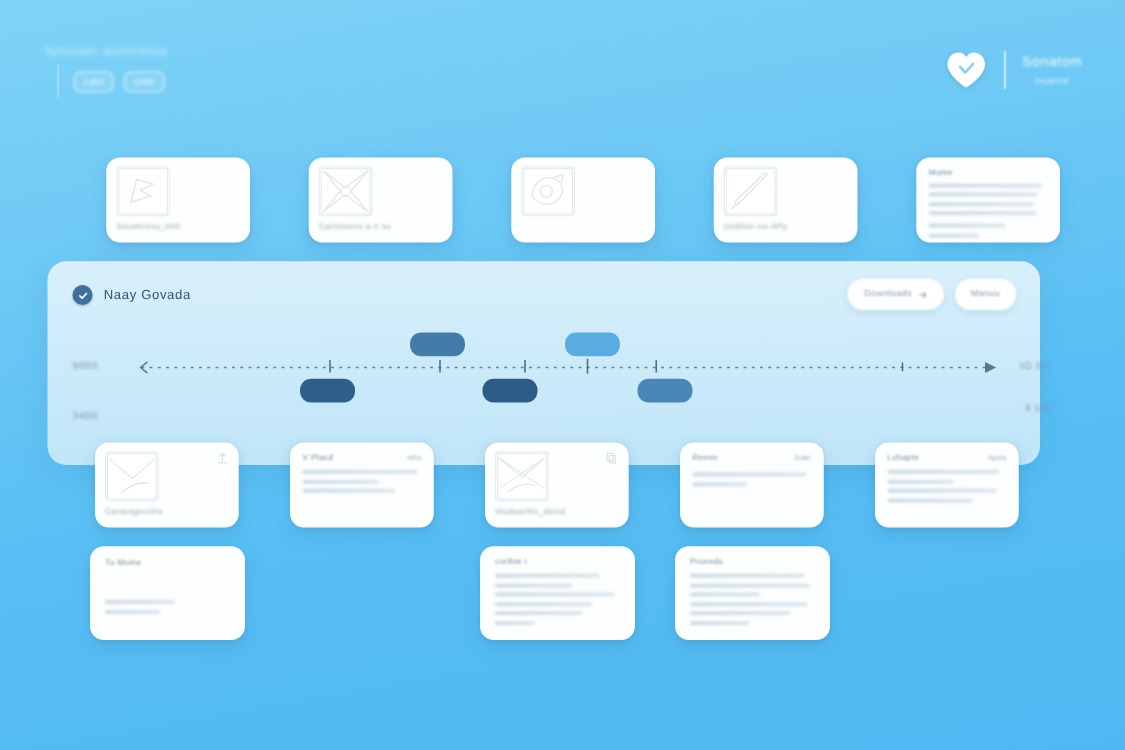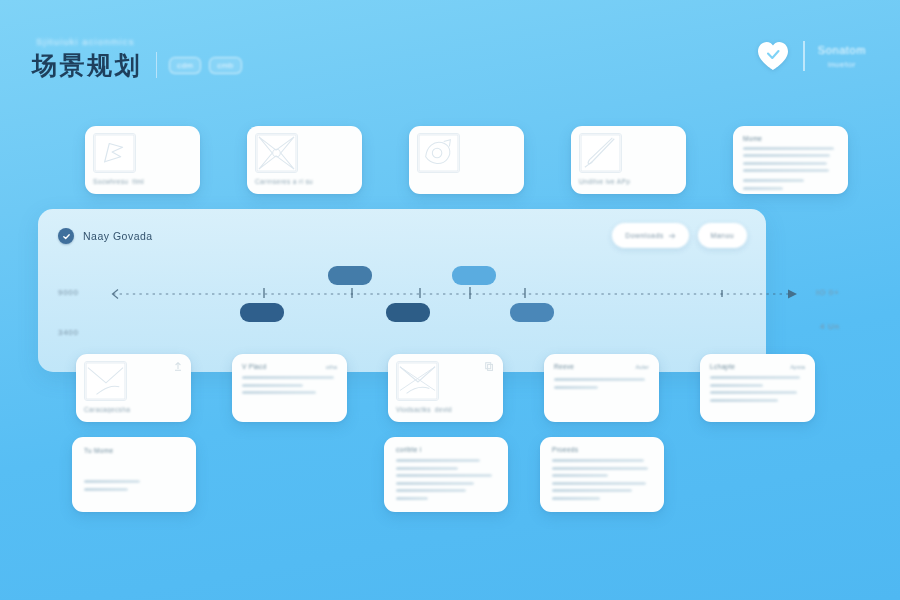--- a/index.html
+++ b/index.html
@@ -64,21 +64,21 @@
   }
   .tline {
     height: 3px; border-radius: 2px;
     background: linear-gradient(90deg, #c3d6e1, #d3e2ea);
     filter: blur(1.25px); margin-top: 4.5px; opacity: .92;
   }
   .corner-ico { position: absolute; opacity: .4; filter: blur(.5px); }
 
   
   .tl-panel {
-    position: absolute; left: 38px; top: 209px; width: 728px; height: 163px;
+    position: absolute; left: 38px; top: 209px; width: 794px; height: 163px;
     border-radius: 15px;
     background: linear-gradient(180deg, rgba(225,243,251,.93) 0%, rgba(214,238,250,.90) 55%, rgba(206,235,249,.88) 100%);
     box-shadow: 0 7px 22px rgba(40,100,150,.13);
   }
   .tl-head { position: absolute; left: 20px; top: 19px; display: flex; align-items: center; gap: 9px; }
   .tl-badge {
     width: 16px; height: 16px; border-radius: 50%;
     background: #3f6f9c; display: flex; align-items: center; justify-content: center;
     box-shadow: 0 1px 2px rgba(30,70,110,.3);
   }
@@ -105,21 +105,20 @@
   .r2 { top: 354px; } .r3 { top: 437px; }
 </style>
 </head>
 <body>
 
 <div class="stage">
 
   <div class="hdr-eyebrow">Sjituiuki acionmics</div>
 
   <div class="hdr-row">
-    <div class="hdr-title">场景规划</div>
     <div class="hdr-div"></div>
     <div class="badges">
       <div class="badge">cdm</div>
       <div class="badge">cmb</div>
     </div>
   </div>
 
   <div class="hdr-right">
     <svg class="heart-ico" viewBox="0 0 34 32">
       <path d="M17 30C17 30 2 21 2 11.5C2 5.8 6.2 2 10.8 2C13.6 2 15.9 3.6 17 5.6C18.1 3.6 20.4 2 23.2 2C27.8 2 32 5.8 32 11.5C32 21 17 30 17 30Z" fill="#ffffff"></path>

